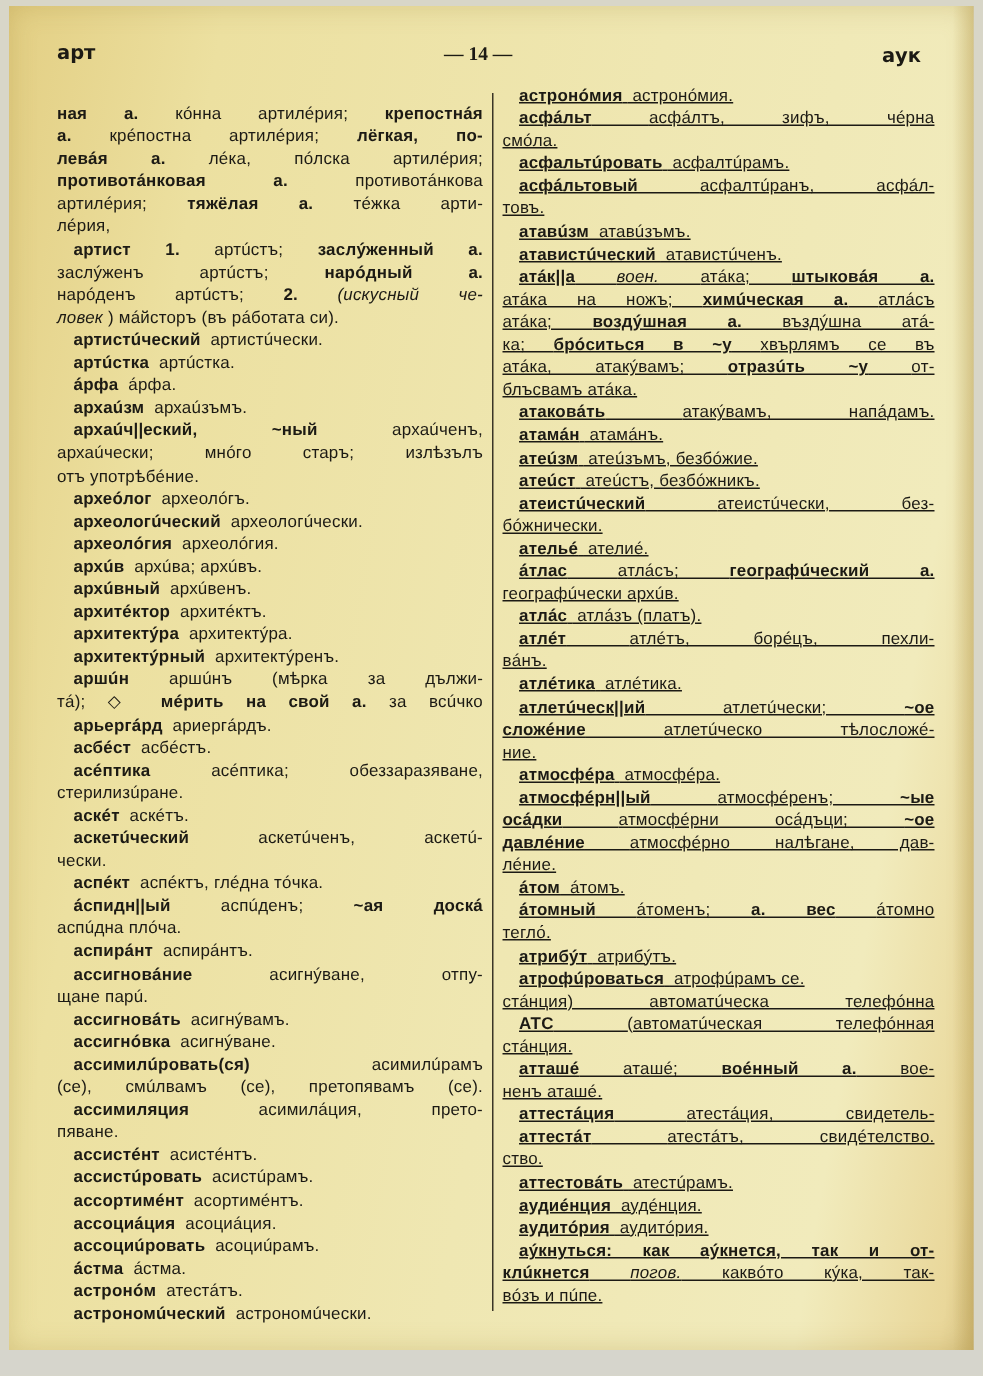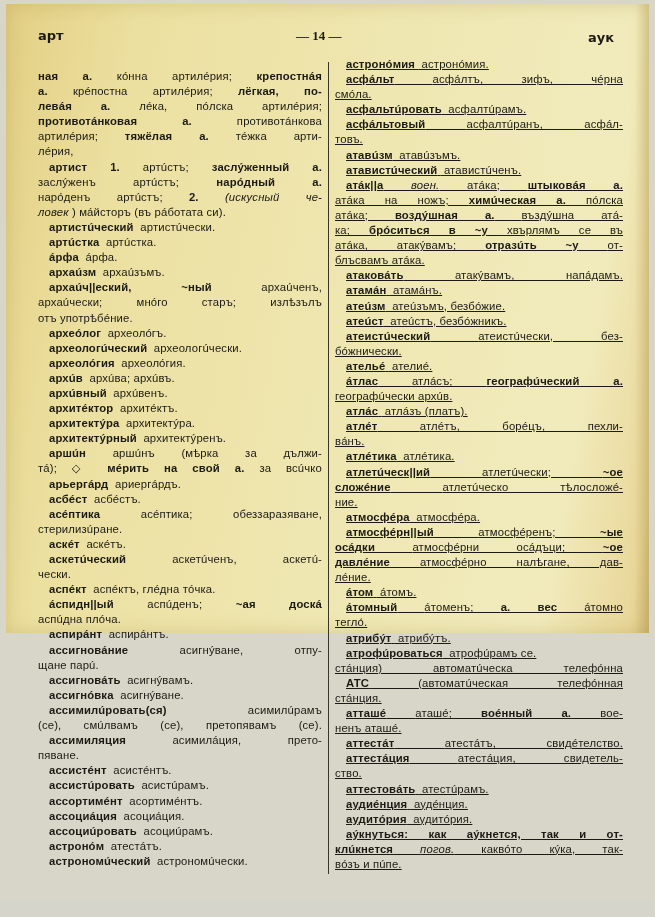--- a/index.html
+++ b/index.html
@@ -4,21 +4,21 @@
 <style>
   html, body { margin:0; padding:0; }
   body {
     width:655px; height:917px; overflow:hidden;
     background:#d8d6c8;
     font-family:"DejaVu Serif", "Liberation Serif", serif;
     color:#1c1a14;
     position:relative;
   }
   .page {
-    position:absolute; left:6px; top:4px; width:643px; height:629px;
+    position:absolute; left:6px; top:4px; width:643px; height:896px;
     background: linear-gradient(100deg, #e3cf84 0%, #ece0a0 18%, #efe7b2 55%, #f1ebbc 85%, #e9d79a 97%, #d9c586 100%);
     box-shadow: inset 0 0 18px rgba(150,120,40,0.25);
   }
   .page::after {
     content:""; position:absolute; right:0; top:0; width:14px; height:100%;
     background: linear-gradient(90deg, rgba(200,170,90,0) 0%, rgba(180,150,70,0.35) 100%);
   }
   .strip-bottom {
     position:absolute; left:0; top:900px; width:655px; height:17px; background:#d6d5cc;
   }
@@ -100,35 +100,36 @@
       <div class="line indent"><span class="b">ассигнóвка</span> <span> асигнýване.</span></div>
       <div class="line indent justify"><span class="b">ассимилúровать(ся)</span> <span>асимилúрамъ</span></div>
       <div class="line justify"><span>(се), смúлвамъ (се), претопявамъ (се).</span></div>
       <div class="line indent justify"><span class="b">ассимиляция</span> <span>асимилáция, прето-</span></div>
       <div class="line"><span>пяване.</span></div>
       <div class="line indent"><span class="b">ассистéнт</span> <span> асистéнтъ.</span></div>
       <div class="line indent"><span class="b">ассистúровать</span> <span> асистúрамъ.</span></div>
       <div class="line indent"><span class="b">ассортимéнт</span> <span> асортимéнтъ.</span></div>
       <div class="line indent"><span class="b">ассоциáция</span> <span> асоциáция.</span></div>
       <div class="line indent"><span class="b">ассоциúровать</span> <span> асоциúрамъ.</span></div>
+      <div class="line indent"><span class="b">áстма</span> <span> áстма.</span></div>
       <div class="line indent"><span class="b">астронóм</span> <span> атестáтъ.</span></div>
       <div class="line indent"><span class="b">астрономúческий</span> <span> астрономúчески.</span></div>
     </div>
   <div class="divider"></div>
   <div class="col right" id="col-right">
       <div class="line indent"><span class="b">астронóмия</span> <span> астронóмия.</span></div>
       <div class="line indent justify"><span class="b">асфáльт</span> <span>асфáлтъ, зифъ, чéрна</span></div>
       <div class="line"><span>смóла.</span></div>
       <div class="line indent"><span class="b">асфальтúровать</span> <span> асфалтúрамъ.</span></div>
       <div class="line indent justify"><span class="b">асфáльтовый</span> <span>асфалтúранъ, асфáл-</span></div>
       <div class="line"><span>товъ.</span></div>
       <div class="line indent"><span class="b">атавúзм</span> <span> атавúзъмъ.</span></div>
       <div class="line indent"><span class="b">атавистúческий</span> <span> атавистúченъ.</span></div>
       <div class="line indent justify"><span class="b">атáк||а</span> <span class="i">воен.</span> <span>атáка; </span> <span class="b">штыковáя а.</span></div>
-      <div class="line justify"><span>атáка на ножъ; </span> <span class="b">химúческая а.</span> <span>пóлска</span></div>
+      <div class="line justify"><span>атáка на ножъ; </span> <span class="b">химúческая а.</span> <span>атлáсъ</span></div>
       <div class="line justify"><span>атáка; </span> <span class="b">воздýшная а.</span> <span>въздýшна атá-</span></div>
       <div class="line justify"><span>ка; </span> <span class="b">брóситься в ~у</span> <span>хвърлямъ се въ</span></div>
       <div class="line justify"><span>атáка, атакýвамъ; </span> <span class="b">отразúть ~у</span> <span>от-</span></div>
       <div class="line"><span>блъсвамъ атáка.</span></div>
       <div class="line indent justify"><span class="b">атаковáть</span> <span>атакýвамъ, напáдамъ.</span></div>
       <div class="line indent"><span class="b">атамáн</span> <span> атамáнъ.</span></div>
       <div class="line indent"><span class="b">атеúзм</span> <span> атеúзъмъ, безбóжие.</span></div>
       <div class="line indent"><span class="b">атеúст</span> <span> атеúстъ, безбóжникъ.</span></div>
       <div class="line indent justify"><span class="b">атеистúческий</span> <span>атеистúчески, без-</span></div>
       <div class="line"><span>бóжнически.</span></div>
@@ -150,22 +151,22 @@
       <div class="line indent"><span class="b">áтом</span> <span> áтомъ.</span></div>
       <div class="line indent justify"><span class="b">áтомный</span> <span>áтоменъ; </span> <span class="b">а. вес</span> <span>áтомно</span></div>
       <div class="line"><span>тегло́.</span></div>
       <div class="line indent"><span class="b">атрибýт</span> <span> атрибýтъ.</span></div>
       <div class="line indent"><span class="b">атрофúроваться</span> <span> атрофúрамъ се.</span></div>
       <div class="line justify"><span>стáнция) автоматúческа телефóнна</span></div>
       <div class="line indent justify"><span class="b">АТС</span> <span>(автоматúческая телефóнная</span></div>
       <div class="line"><span>стáнция.</span></div>
       <div class="line indent justify"><span class="b">атташé</span> <span>аташé; </span> <span class="b">воéнный а.</span> <span>вое-</span></div>
       <div class="line"><span>ненъ аташé.</span></div>
+      <div class="line indent justify"><span class="b">аттестáция</span> <span>атестáция, свидетель-</span></div>
       <div class="line indent justify"><span class="b">аттестáт</span> <span>атестáтъ, свидéтелство.</span></div>
-      <div class="line indent justify"><span class="b">аттестáция</span> <span>атестáция, свидетель-</span></div>
       <div class="line"><span>ство.</span></div>
       <div class="line indent"><span class="b">аттестовáть</span> <span> атестúрамъ.</span></div>
       <div class="line indent"><span class="b">аудиéнция</span> <span> аудéнция.</span></div>
       <div class="line indent"><span class="b">аудитóрия</span> <span> аудитóрия.</span></div>
       <div class="line indent justify"><span class="b">аýкнуться: как аýкнется, так и от-</span></div>
       <div class="line justify"><span class="b">клúкнется</span> <span class="i">погов.</span> <span>каквóто кýка, так-</span></div>
       <div class="line"><span>вóзъ и пúпе.</span></div>
     </div>
 </div>
 <div class="strip-bottom"></div>

